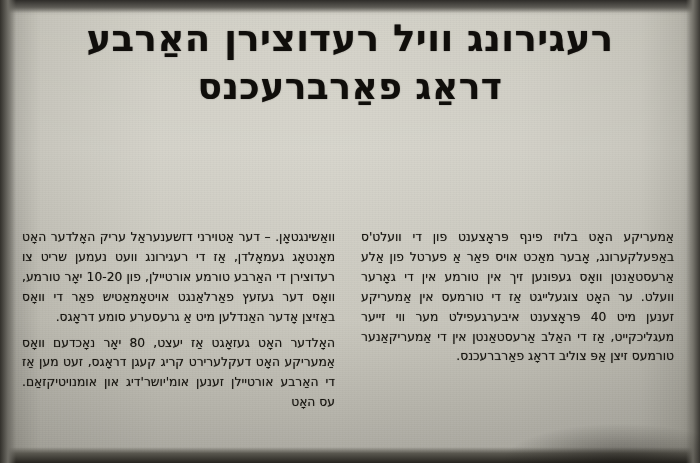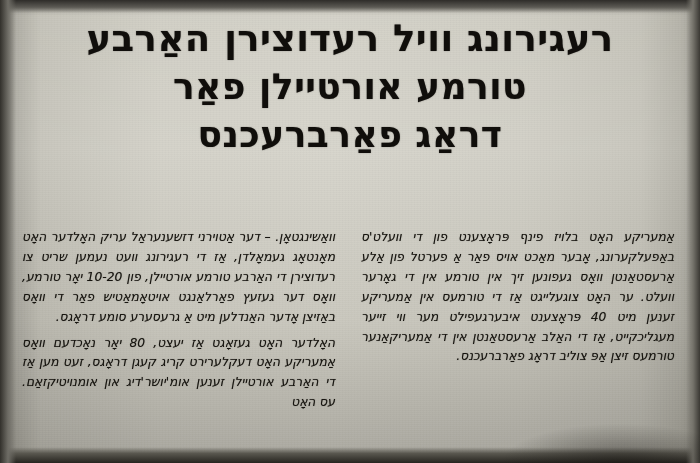--- a/index.html
+++ b/index.html
@@ -101,21 +101,20 @@
   }
   .col {
     flex: 1 1 0;
     font-family: "DejaVu Sans", sans-serif;
     font-size: 12.3px;
     line-height: 1.62;
     text-align: justify;
     text-justify: inter-word;
     color: #16140f;
     text-shadow: 0 0 .8px rgba(25,23,18,0.5);
-    font-style: italic;
   }
   .col p {
     margin: 0 0 6px 0;
   }
   .col p:last-child { margin-bottom: 0; }
 
   
   .edge-top {
     position: absolute; top: 0; left: 0; right: 0; height: 13px;
     background: linear-gradient(180deg,#2e2c29 0%, #5c5a54 55%, rgba(140,138,130,0) 100%);
@@ -143,21 +142,20 @@
 <body>
 
 <div class="page">
   <div class="paper"></div>
   <div class="grain"></div>
 
   <div class="content">
 
     <div class="headline">
       <div class="line l1">רעגירונג וויל רעדוצירן האַרבע</div>
-      <div class="line l2">טורמע אורטיילן פאַר</div>
       <div class="line l3">דראַג פאַרברעכנס</div>
     </div>
 
     <div class="rule"></div>
 
     <div class="columns">
 
       <div class="col">
         <p>אַמעריקע האָט בלויז פינף פּראָצענט פון די וועלט'ס באַפעלקערונג, אָבער מאַכט אויס פאַר אַ פערטל פון אַלע אַרעסטאַנטן וואָס געפונען זיך אין טורמע אין די גאָרער וועלט. ער האָט צוגעלייגט אַז די טורמעס אין אַמעריקע זענען מיט 40 פּראָצענט איבערגעפילט מער ווי זייער מעגליכקייט, אַז די האַלב אַרעסטאַנטן אין די אַמעריקאַנער טורמעס זיצן אַפּ צוליב דראָג פאַרברעכנס.</p>
       </div>

